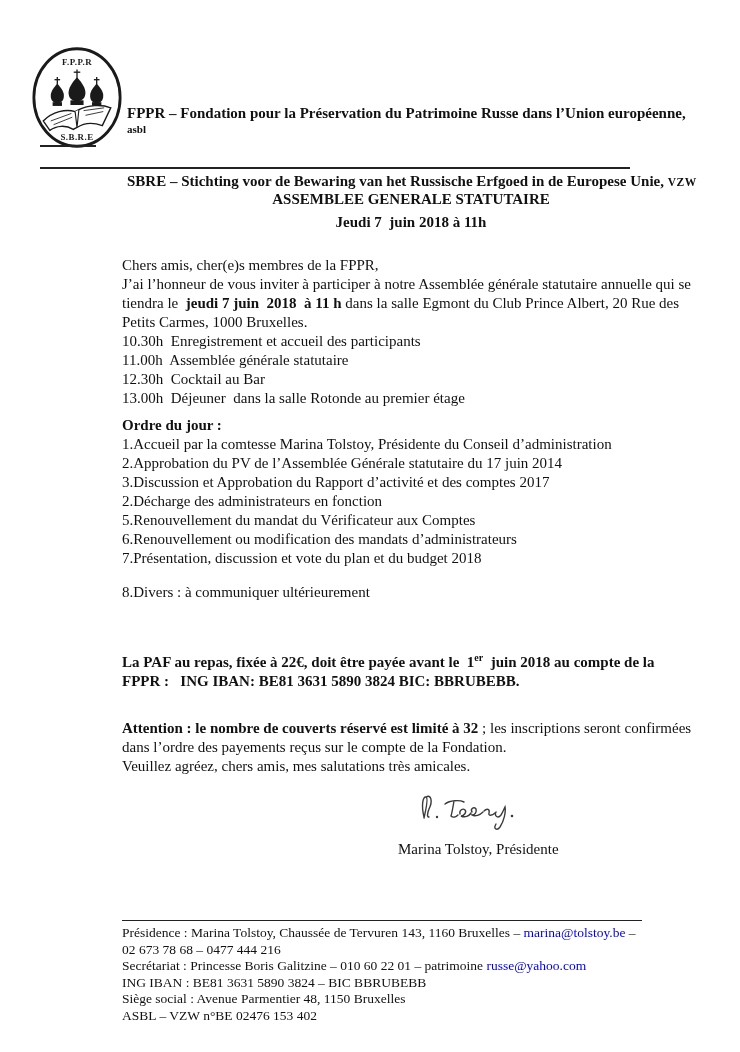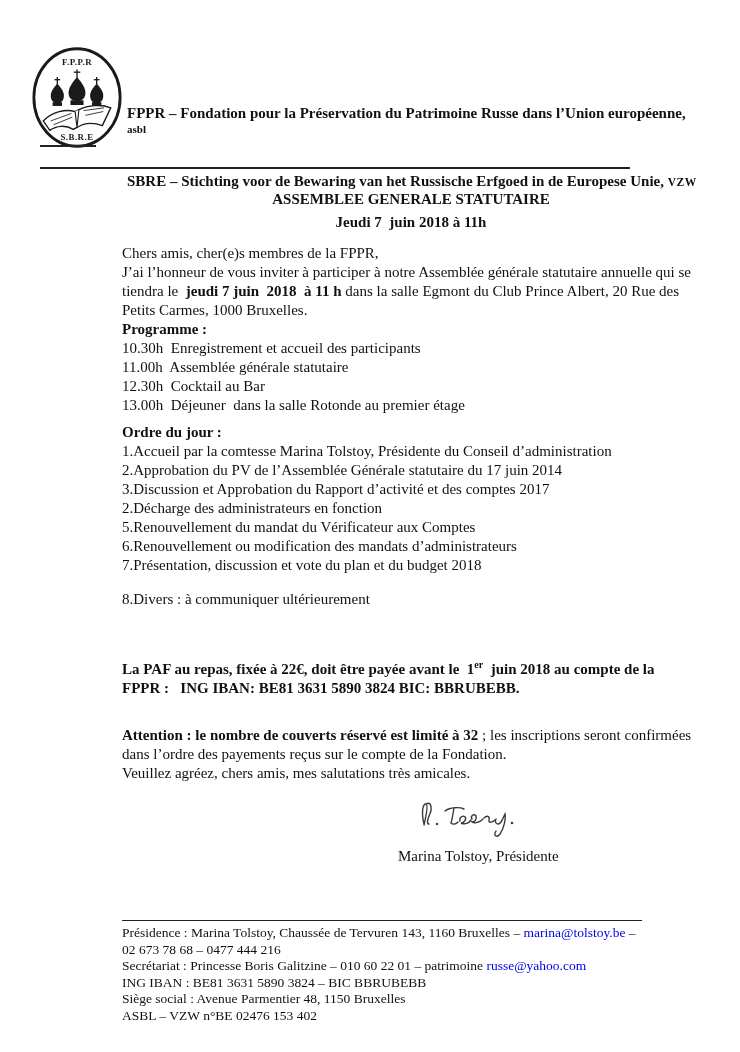--- a/index.html
+++ b/index.html
@@ -27,21 +27,21 @@
 
   
   .rule-short { position: absolute; top: 145px; left: 40px; width: 56px; border-top: 2px solid #222; }
   .rule-long  { position: absolute; top: 167px; left: 40px; width: 590px; border-top: 2px solid #222; }
   .footer-rule { border-top: 1.5px solid #222; width: 520px; margin-bottom: 4px; }
 
   
   .title-block { position: absolute; top: 188px; left: 122px; width: 578px; text-align: center; font-weight: bold; font-size: 15px; line-height: 23px; }
 
   
-  .content { position: absolute; top: 244px; left: 122px; width: 606px; font-size: 15px; line-height: 19px; }
+  .content { position: absolute; top: 256px; left: 122px; width: 606px; font-size: 15px; line-height: 19px; }
   .b { font-weight: bold; }
   sup.er { font-size: 10px; vertical-align: super; line-height: 0; }
   .agenda-head { margin-top: 8px; }
   .divers { margin-top: 15px; }
   .paf { margin-top: 51px; }
   .attention { margin-top: 28px; }
 
   .signature-svg { margin-top: 13px; margin-left: 292px; display: block; }
   .sig-name { margin-top: 9px; margin-left: 276px; }
 
@@ -101,21 +101,20 @@
   <div class="title-block">
     <div class="pre">ASSEMBLEE GENERALE STATUTAIRE</div>
     <div class="pre">Jeudi 7  juin 2018 à 11h</div>
   </div>
 
   <div class="content">
     <div class="pre">Chers amis, cher(e)s membres de la FPPR,</div>
     <div class="pre"><span>J’ai l’honneur de vous inviter à participer à notre Assemblée générale statutaire annuelle qui se
 tiendra le  </span><span class="b">jeudi 7 juin  2018  à 11 h </span><span>dans la salle Egmont du Club Prince Albert, 20 Rue des
 Petits Carmes, 1000 Bruxelles.</span></div>
-    <div class="b pre">Programme :</div>
     <div class="pre">10.30h  Enregistrement et accueil des participants</div>
     <div class="pre">11.00h  Assemblée générale statutaire</div>
     <div class="pre">12.30h  Cocktail au Bar</div>
     <div class="pre">13.00h  Déjeuner  dans la salle Rotonde au premier étage</div>
 
     <div class="b pre agenda-head">Ordre du jour :</div>
     <div class="pre">1.Accueil par la comtesse Marina Tolstoy, Présidente du Conseil d’administration</div>
     <div class="pre">2.Approbation du PV de l’Assemblée Générale statutaire du 17 juin 2014</div>
     <div class="pre">3.Discussion et Approbation du Rapport d’activité et des comptes 2017</div>
     <div class="pre">2.Décharge des administrateurs en fonction</div>

